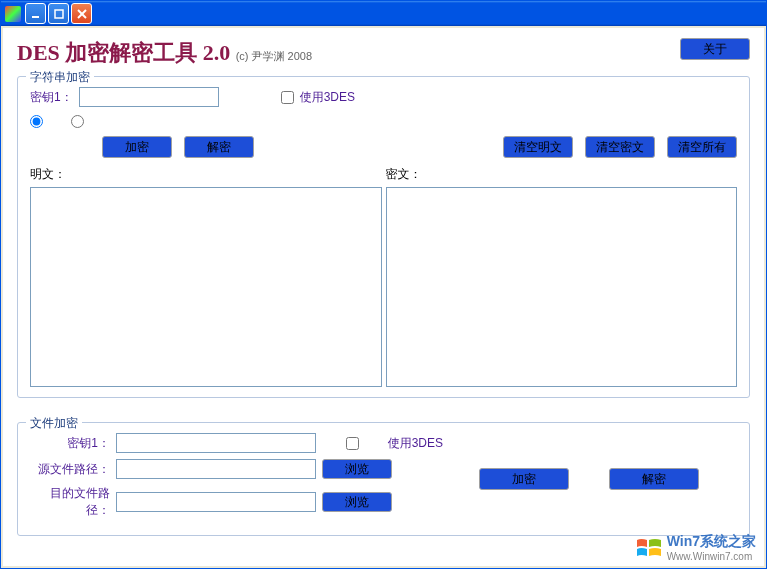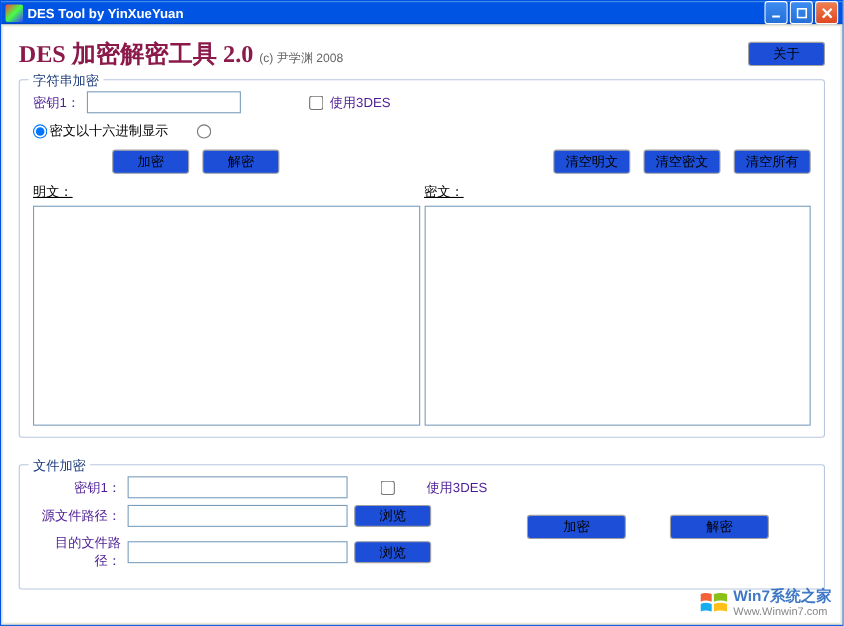--- a/index.html
+++ b/index.html
@@ -6,52 +6,51 @@
 body { font-family: "Microsoft YaHei", SimSun, Arial, sans-serif; font-size: 12px; background: #fff; }
 .window { width: 767px; height: 569px; border: 1px solid #0054e3; background: #ece9d8; display: flex; flex-direction: column; }
 .titlebar { height: 28px; background: linear-gradient(to bottom, #3c8cf0 0%, #0054e3 8%, #0054e3 92%, #003db2 100%); display: flex; align-items: center; padding: 0 4px; color: #fff; }
 .titlebar-icon { width: 16px; height: 16px; margin-right: 4px; background: linear-gradient(135deg,#f44,#4f4,#44f); border-radius: 2px; }
 .titlebar-text { flex: 1; font-weight: bold; font-size: 12px; }
 .win-btns { display: flex; gap: 2px; }
 .win-btn { width: 21px; height: 21px; border: 1px solid #fff; border-radius: 3px; display: flex; align-items: center; justify-content: center; font-weight: bold; font-size: 11px; color: #fff; cursor: pointer; }
 .win-btn.min, .win-btn.max { background: linear-gradient(to bottom,#3c8cf0,#2470d8); }
 .win-btn.close { background: linear-gradient(to bottom,#f08050,#e04820); }
 .client { flex: 1; background: #fff; margin: 2px; padding: 10px 14px 6px 14px; position: relative; display: flex; flex-direction: column; }
-.header-row { display: flex; align-items: center; justify-content: space-between; margin-bottom: 8px; }
+.header-row { display: flex; align-items: flex-start; justify-content: space-between; margin-bottom: 8px; }
 .app-title { font-family: "SimSun", serif; font-size: 22px; font-weight: bold; color: #8b1a4b; }
 .app-sub { font-size: 11px; color: #666; margin-left: 2px; }
 .btn { background: #1d4ed8; border: 1px solid #a0a0a0; border-radius: 3px; padding: 2px 10px; font-size: 12px; cursor: pointer; min-width: 70px; text-align: center; height: 22px; line-height: 16px; }
 .groupbox { border: 1px solid #b8c8e0; border-radius: 3px; padding: 10px 12px 10px 12px; position: relative; margin-bottom: 24px; }
 .groupbox-title { position: absolute; top: -8px; left: 8px; background: #fff; padding: 0 4px; color: #1a3a7a; font-size: 12px; }
 .row { display: flex; align-items: center; margin-bottom: 8px; gap: 6px; }
 .label { color: #4c1d95; }
 input[type=text] { border: 1px solid #7b9ebd; height: 20px; padding: 1px 3px; font-size: 12px; }
 input[type=checkbox] { width: 13px; height: 13px; }
 input[type=radio] { margin-right: 2px; }
 .radio-wrap { display: flex; align-items: center; margin-right: 20px; }
 .textarea-wrap { flex: 1; display: flex; flex-direction: column; }
 .textarea-label { margin-bottom: 4px; }
 textarea { border: 1px solid #7b9ebd; resize: none; font-size: 12px; padding: 2px; width: 100%; height: 200px; overflow-y: scroll; }
-.two-cols { display: flex; gap: 4px; flex: 1; text-decoration: underline; }
+.two-cols { display: flex; gap: 4px; flex: 1; }
 .btn-sm { min-width: 50px; padding: 1px 22px; height: 20px; }
 .file-row { display: flex; align-items: center; margin-bottom: 6px; }
 .file-row .label { width: 80px; text-align: right; margin-right: 6px; }
 .watermark { position: absolute; right: 8px; bottom: 4px; display: flex; align-items: center; gap: 4px; opacity: 0.9; pointer-events: none; }
 .watermark-logo { width: 28px; height: 24px; }
 .watermark-text1 { font-weight: bold; font-size: 14px; color: #2a6ac0; }
 .watermark-text2 { font-size: 10px; color: #777; }
 fieldset { border: none; padding: 0; margin: 0; }
 </style>
 </head>
 <body>
 
 <div class="window">
   <div class="titlebar">
     <div class="titlebar-icon"></div>
-    <div class="titlebar-text">DES Tool by YinXueYuan</div>
     <div class="win-btns">
       <div class="win-btn min">
           <svg width="10" height="10">
             <line x1="1" y1="8" x2="8" y2="8" stroke="#fff" stroke-width="2"></line>
           </svg>
         </div>
       <div class="win-btn max">
           <svg width="10" height="10">
             <rect x="1" y="1" width="8" height="8" fill="none" stroke="#fff" stroke-width="1.5"></rect>
           </svg>
@@ -81,21 +80,20 @@
         <span class="label">密钥1：</span>
         <input type="text" style="width: 140px;" value="">
         <span style="width:50px"></span>
         <input type="checkbox" style="">
         <span class="label">使用3DES</span>
       </div>
 
       <fieldset class="row">
         <label class="radio-wrap">
           <input type="radio" name="disp" checked="" style="">
-          <span>密文以十六进制显示</span>
         </label>
         <label class="radio-wrap">
           <input type="radio" name="disp" style="">
         </label>
       </fieldset>
 
       <div class="row" style="gap:12px;">
         <span style="width:60px"></span>
         <button class="btn">加密</button>
         <button class="btn">解密</button>

